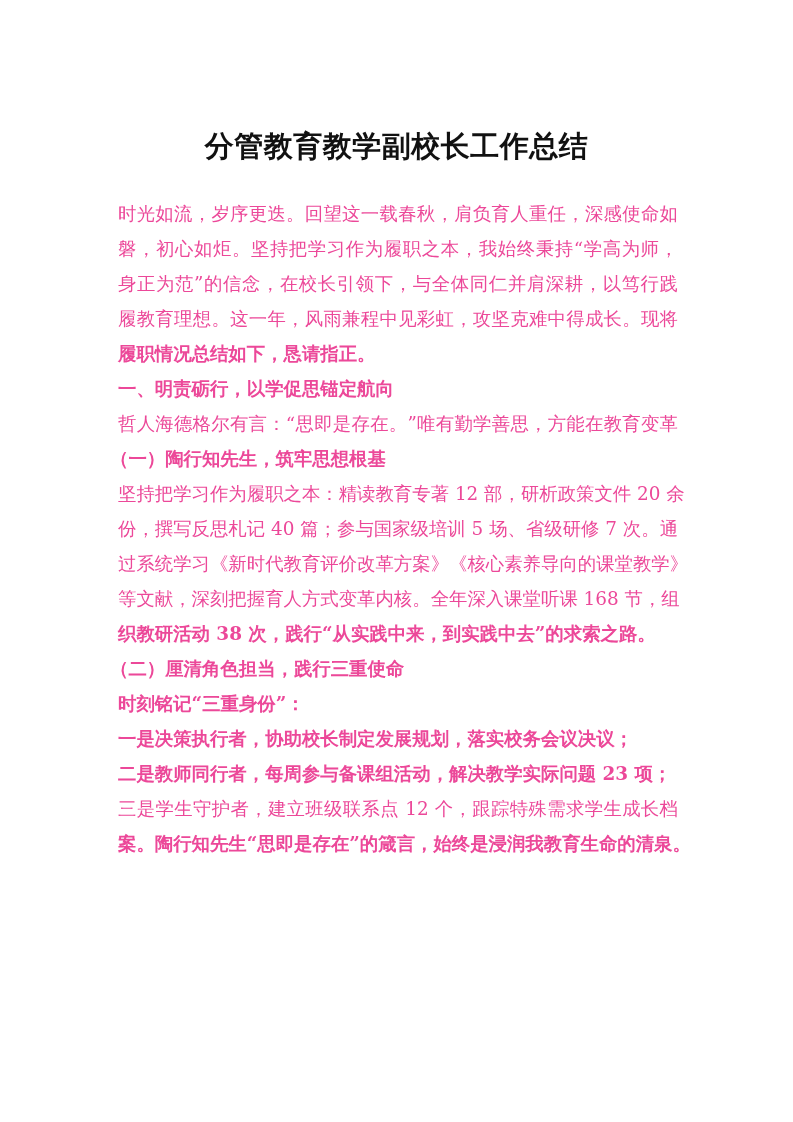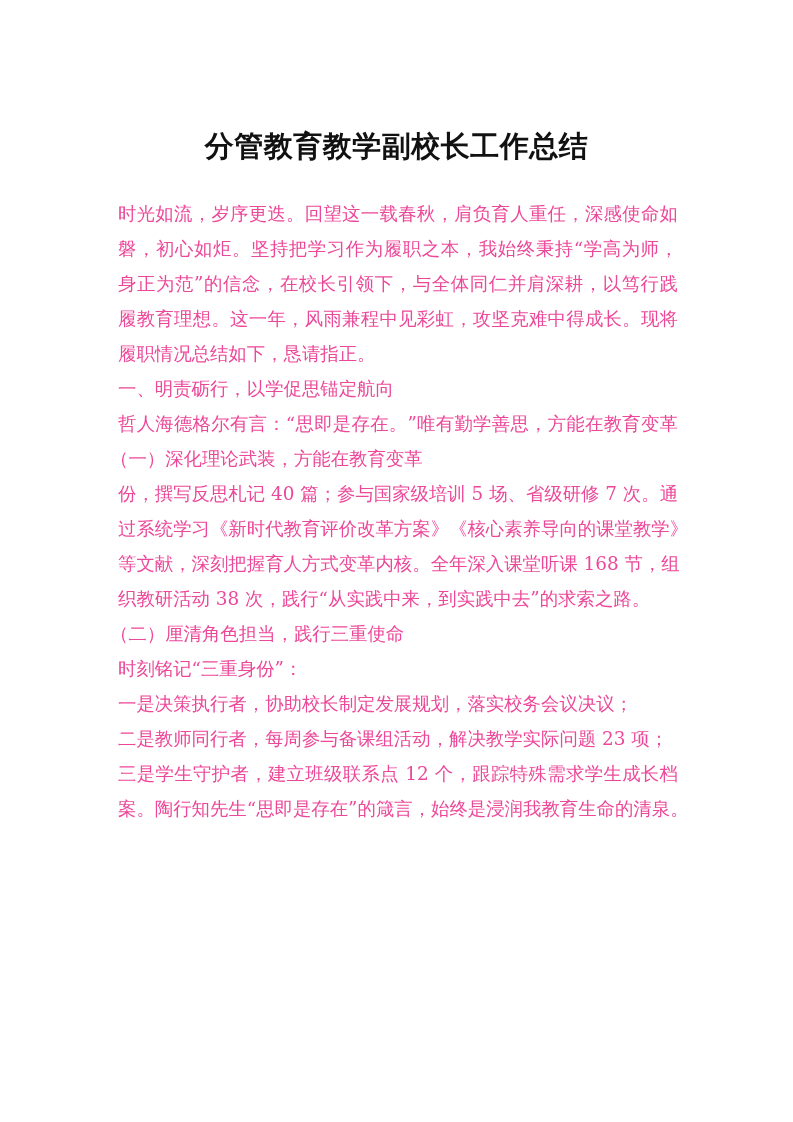--- a/index.html
+++ b/index.html
@@ -10,21 +10,21 @@
     font-family: "DejaVu Sans", sans-serif; font-weight: bold; font-size: 29px;
     color: #111; letter-spacing: 0.5px;
   }
   .body {
     position: absolute; left: 118px; top: 196px; width: 560px;
     font-family: "DejaVu Serif", serif; font-size: 18.4px; line-height: 35px;
     color: #ec4899; text-align: justify;
   }
   .body p { margin: 0; }
   .body .lines span { display: block; white-space: nowrap; text-align: justify; text-align-last: justify; }
-  .body .lines span.last { text-align-last: left; }
+  .body .lines span.last { text-align-last: left; font-weight: bold; }
   .heading-sub { text-indent: -8px; }
 </style>
 </head>
 <body>
 
 <div class="page">
   <div class="title">分管教育教学副校长工作总结</div>
   <div class="body" id="body">
       <p class="lines">
         <span>时光如流，岁序更迭。回望这一载春秋，肩负育人重任，深感使命如</span>
@@ -33,23 +33,24 @@
         <span>履教育理想。这一年，风雨兼程中见彩虹，攻坚克难中得成长。现将</span>
         <span class="last">履职情况总结如下，恳请指正。</span>
       </p>
       <p class="lines">
         <span class="last">一、明责砺行，以学促思锚定航向</span>
       </p>
       <p class="lines">
         <span>哲人海德格尔有言：“思即是存在。”唯有勤学善思，方能在教育变革</span>
       </p>
       <p class="lines heading-sub">
-        <span class="last">（一）深化理论武装，方能在教育变革</span>
+        <span class="last">（一）陶行知先生，筑牢思想根基</span>
       </p>
       <p class="lines">
+        <span>坚持把学习作为履职之本：精读教育专著 12 部，研析政策文件 20 余</span>
         <span>份，撰写反思札记 40 篇；参与国家级培训 5 场、省级研修 7 次。通</span>
         <span>过系统学习《新时代教育评价改革方案》《核心素养导向的课堂教学》</span>
         <span>等文献，深刻把握育人方式变革内核。全年深入课堂听课 168 节，组</span>
         <span class="last">织教研活动 38 次，践行“从实践中来，到实践中去”的求索之路。</span>
       </p>
       <p class="lines heading-sub">
         <span class="last">（二）厘清角色担当，践行三重使命</span>
       </p>
       <p class="lines">
         <span class="last">时刻铭记“三重身份”：</span>

